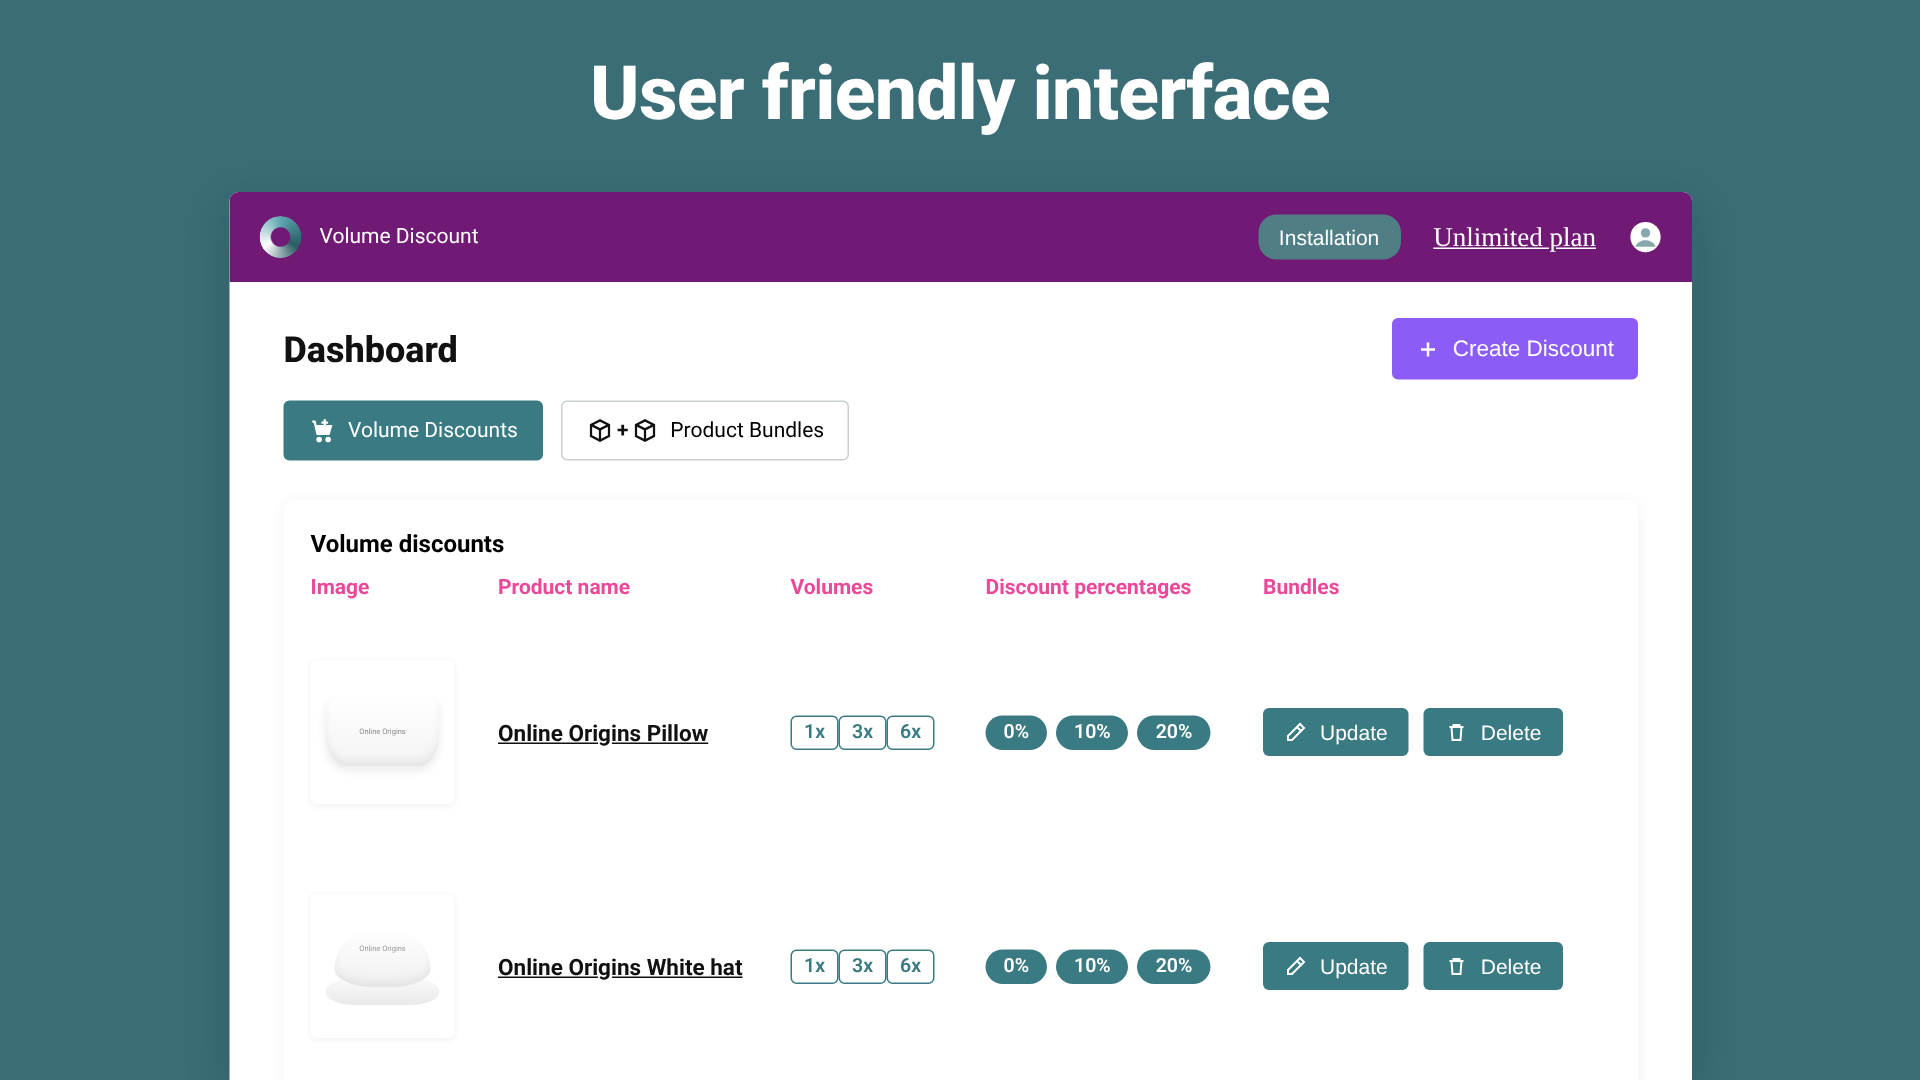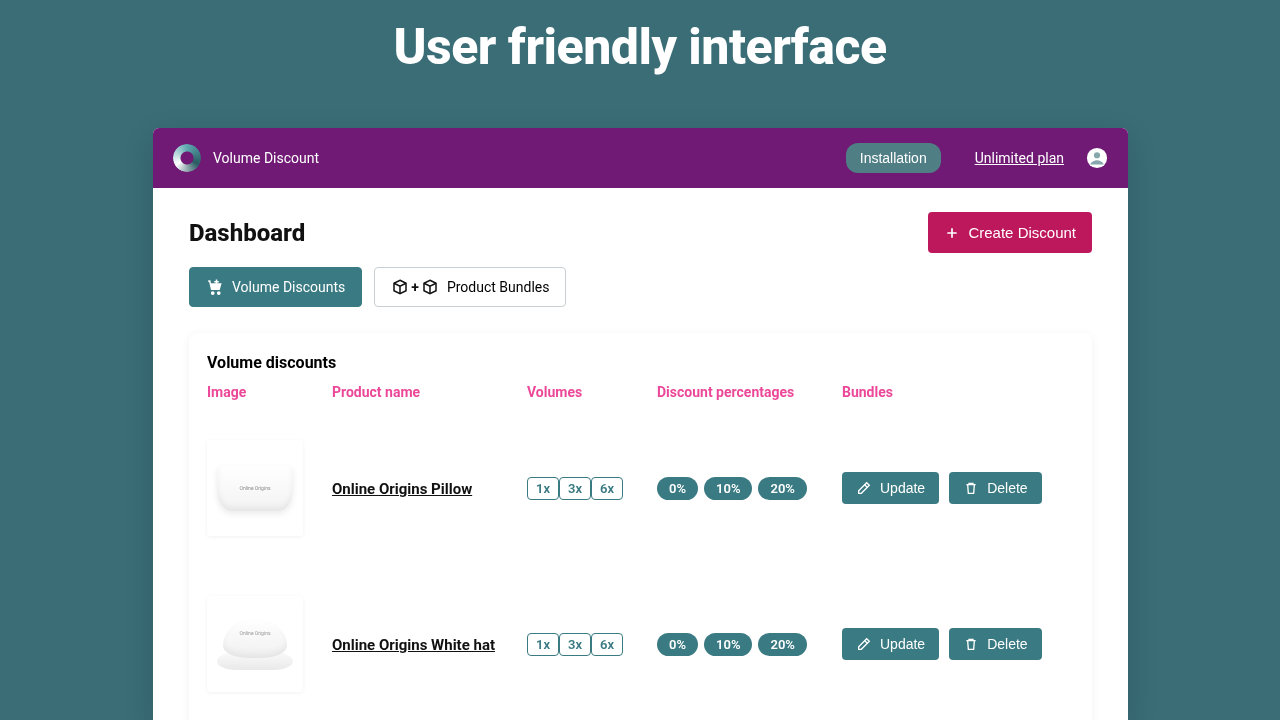--- a/index.html
+++ b/index.html
@@ -4,21 +4,21 @@
 <style>
   * { box-sizing: border-box; margin: 0; padding: 0; }
   html, body { width: 1280px; height: 720px; font-family: -apple-system, BlinkMacSystemFont, "Segoe UI", Roboto, "Helvetica Neue", Arial, sans-serif; }
   body { background: #3a6d76; overflow: hidden; }
 
   .hero-title {
     color: #fff;
     text-align: center;
     font-size: 50px;
     font-weight: 800;
-    padding-top: 18px;
+    padding-top: 34px;
     letter-spacing: -0.5px;
   }
 
   .app-window {
     position: absolute;
     left: 153px;
     top: 128px;
     width: 975px;
     height: 592px;
     background: #fff;
@@ -49,37 +49,38 @@
     color: #fff;
     border: none;
     border-radius: 12px;
     padding: 7px 14px;
     font-size: 14px;
     cursor: pointer;
   }
   .plan-link {
     color: #fff;
     text-decoration: underline;
-    font-size: 14px;
-    margin-left: 22px;
+    font-size: 18px;
+    margin-left: 10px;
     cursor: pointer;
+    font-family: Liberation Serif, serif;
   }
   .user-icon {
     width: 22px; height: 22px;
     margin-left: 10px;
     fill: #fff;
   }
 
   .content { padding: 24px 36px 0 36px; }
 
   .dash-row { display: flex; align-items: center; }
   .dash-title { font-size: 24px; font-weight: 800; color: #111; }
   .create-btn {
     margin-left: auto;
-    background: #be185d;
+    background: #8b5cf6;
     color: #fff;
     border: none;
     border-radius: 4px;
     padding: 12px 16px;
     font-size: 15px;
     display: flex; align-items: center; gap: 8px;
     cursor: pointer;
   }
   .create-btn svg { width: 16px; height: 16px; stroke: #fff; }
 

